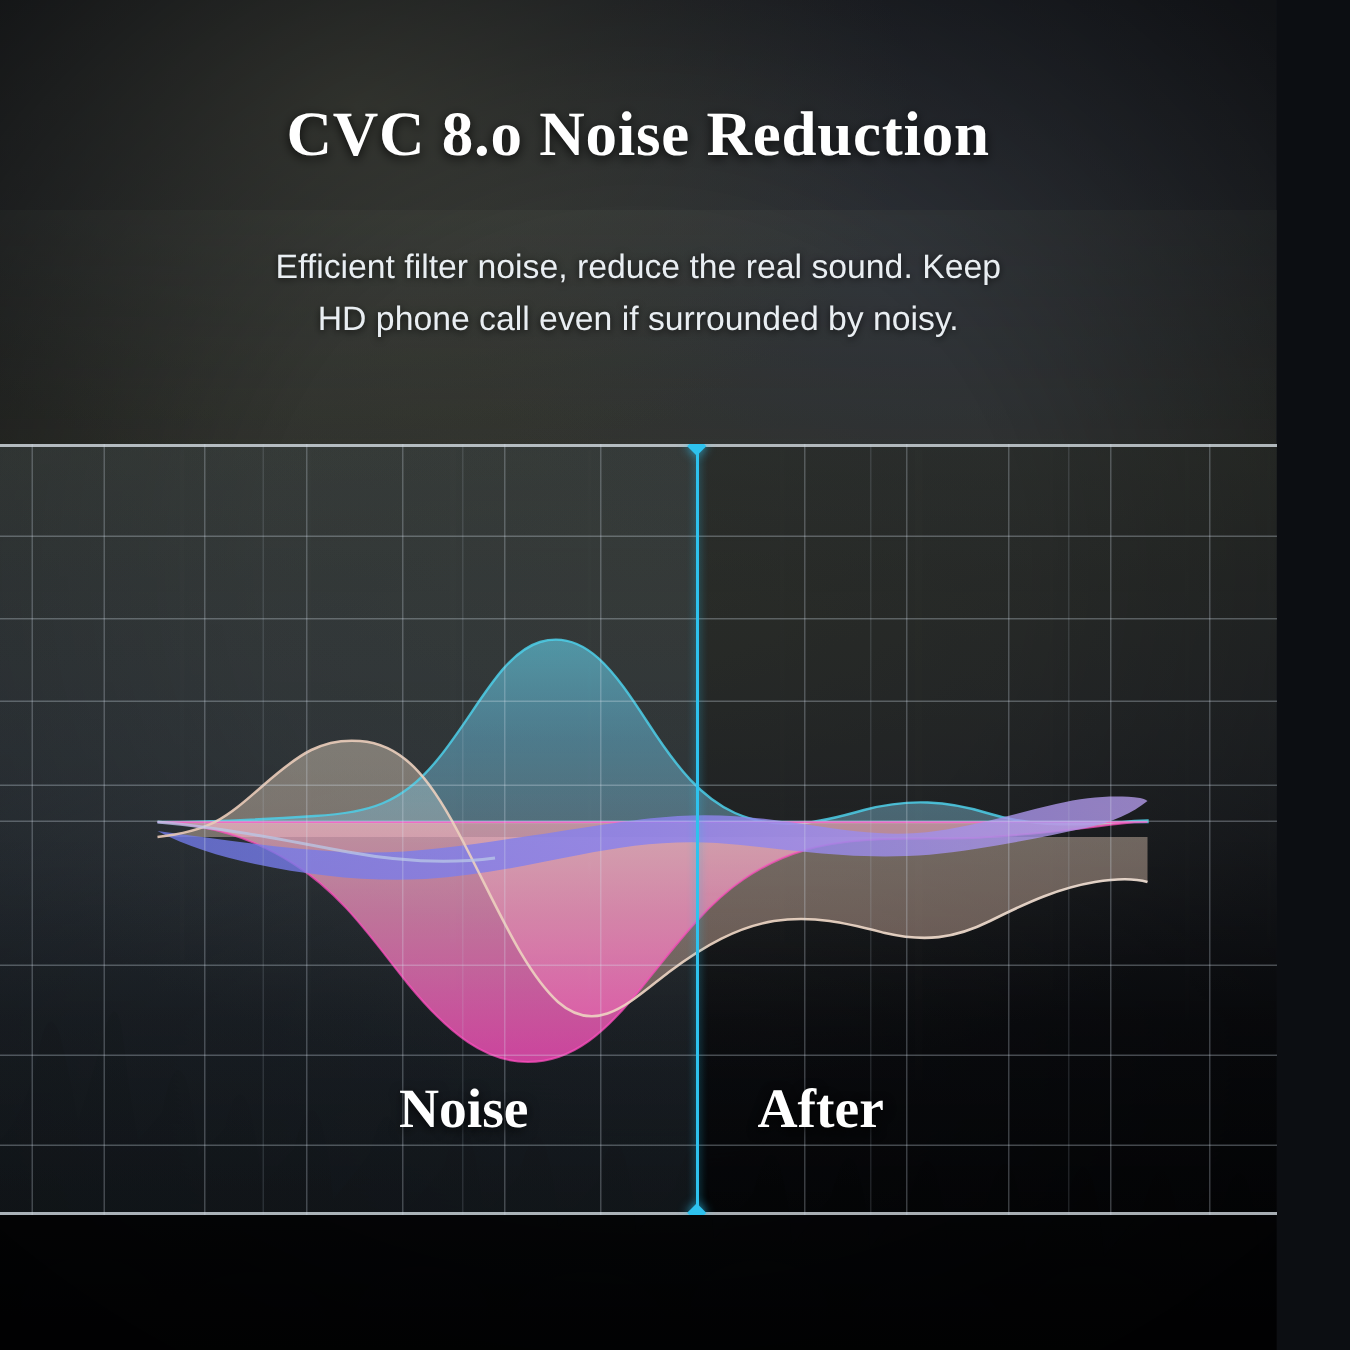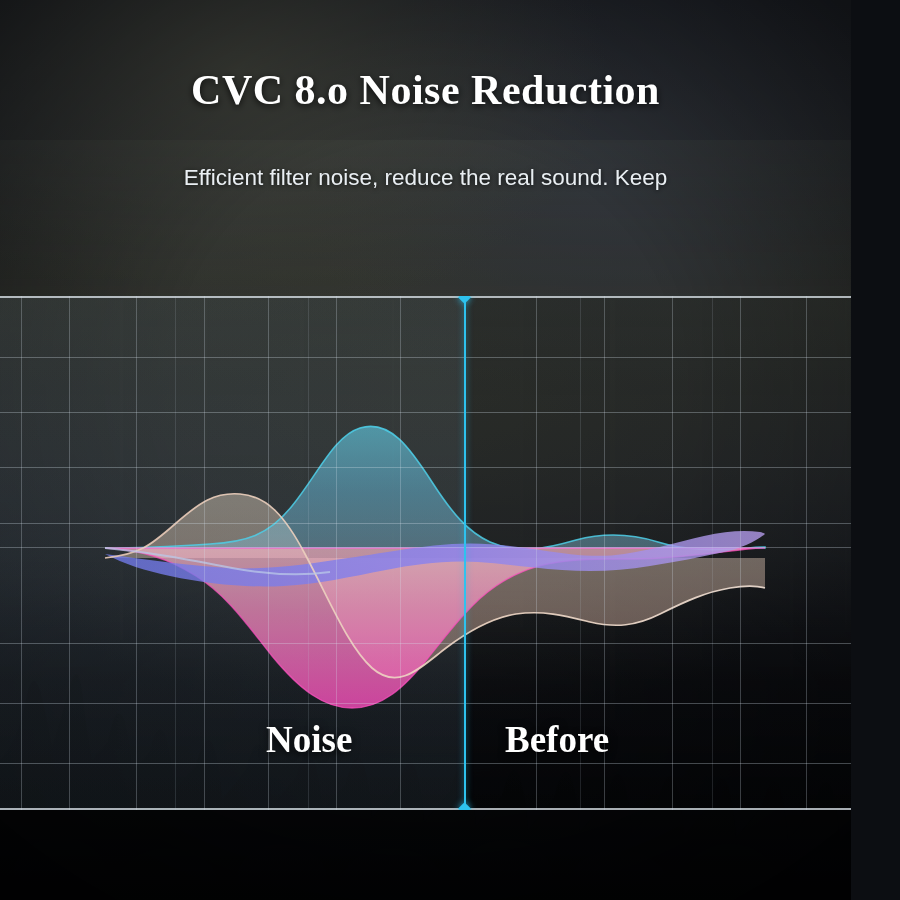--- a/index.html
+++ b/index.html
@@ -118,20 +118,21 @@
     </g>
     <rect x="0" y="560" width="900" height="340" fill="url(#crowdFade)"></rect>
   </svg>
 
   <div class="bg-vignette"></div>
 
   <div class="title">CVC 8.o Noise Reduction</div>
 
   <div class="subtitle">
     <div>Efficient filter noise, reduce the real sound. Keep</div>
+    <div>HD phone call even if surrounded by noisy.</div>
   </div>
 
   <div id="panel">
 
     <div class="panel-photo"></div>
     <div class="before-tint"></div>
 
     <svg class="waves" width="900" height="514" viewBox="0 0 900 514">
       <defs>
         <linearGradient id="cyanFill" x1="0" y1="0" x2="0" y2="1">
@@ -260,15 +261,15 @@
       <div class="gline-v" style="left:806px"></div>
       <div class="gline-v" style="left:872px"></div>
     </div>
 
     <div class="divider" style="left:464px"></div>
     <div class="divider-cap" style="left:460px;top:-3px"></div>
     <div class="divider-cap" style="left:460px;top:508px"></div>
   </div>
 
   <div class="label-before">Noise</div>
-  <div class="label-after">Before</div>
+  <div class="label-after">After</div>
 
 </div>
 
 </body></html>

